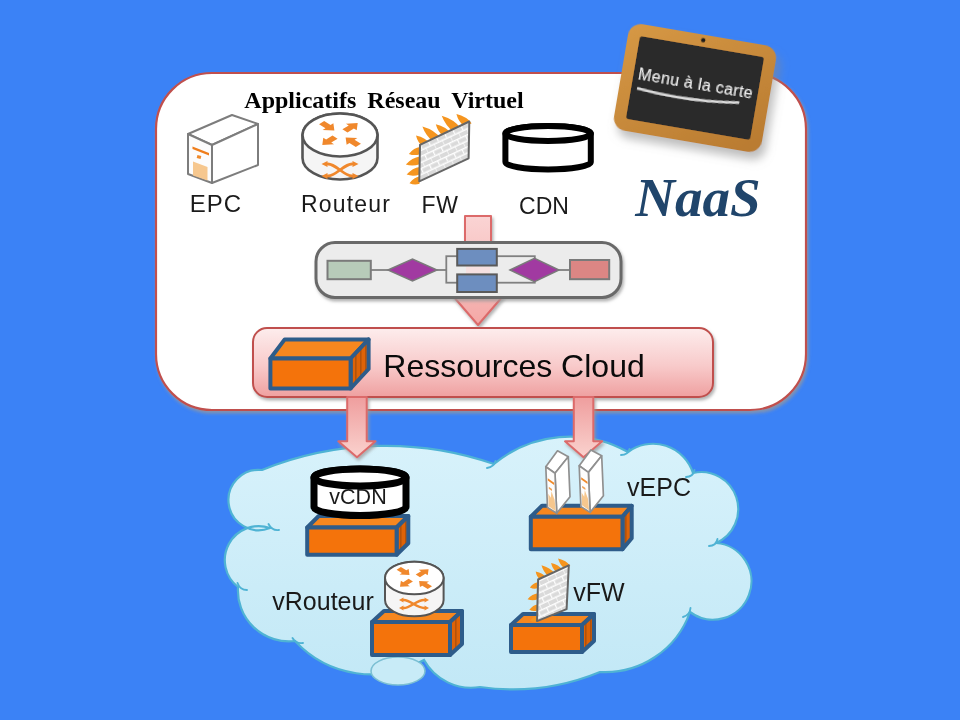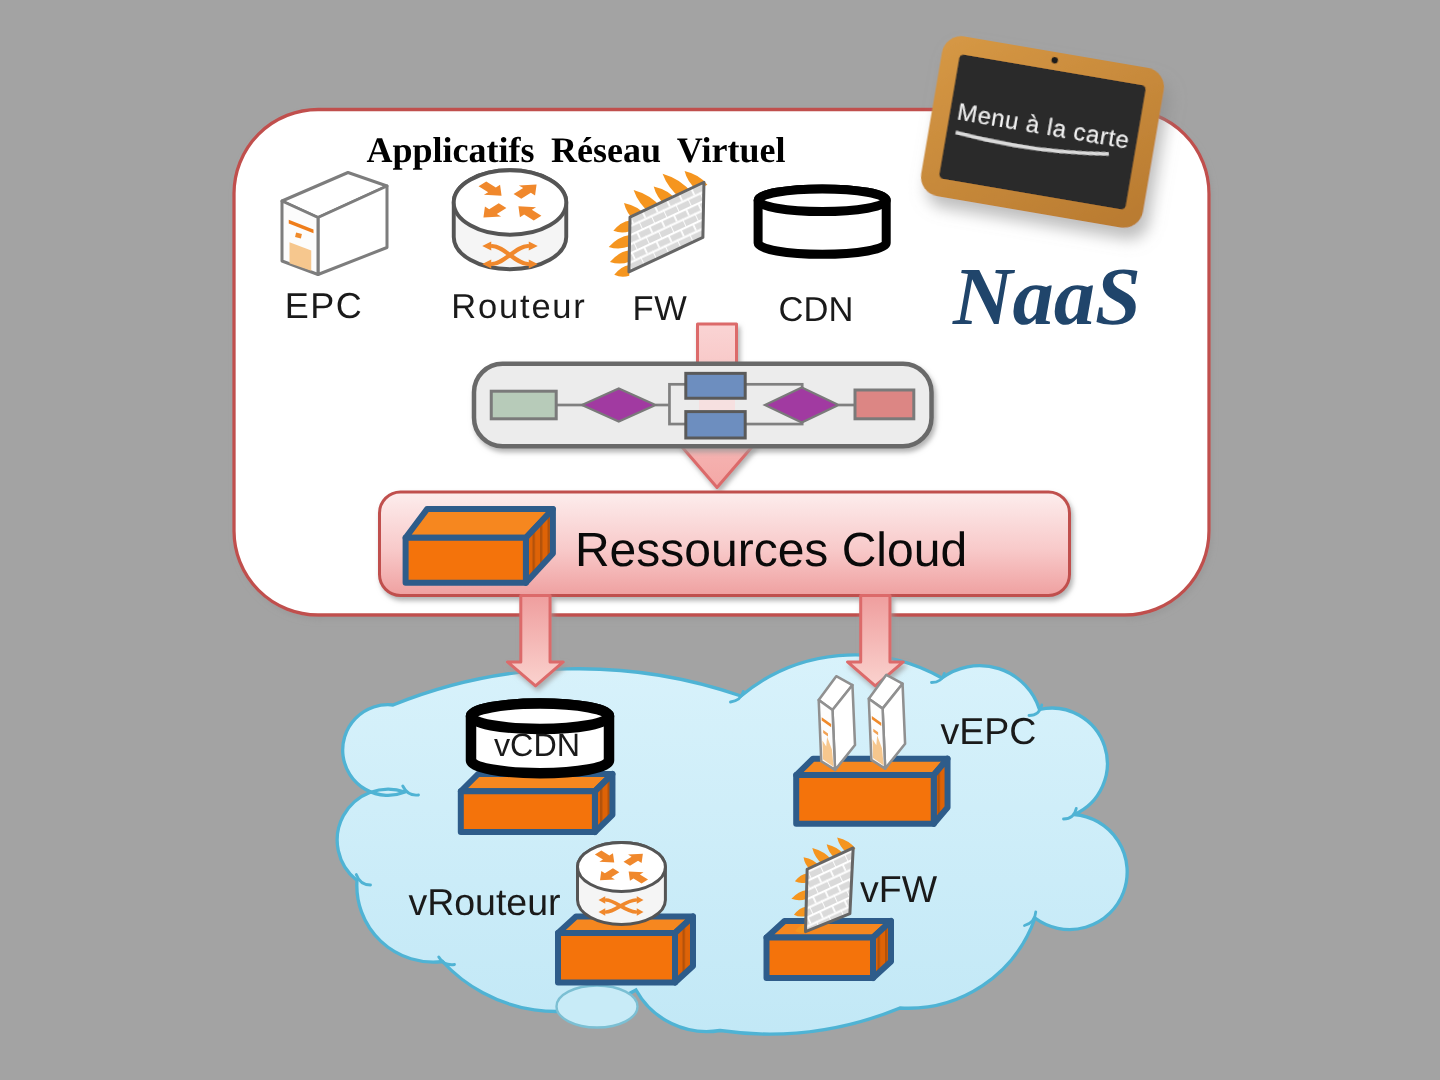--- a/index.html
+++ b/index.html
@@ -1,16 +1,16 @@
 <!DOCTYPE html>
 <html><head>
 <meta charset="utf-8">
 <style>
   html,body{margin:0;padding:0;background:#fff;}
-  #canvas{position:relative;width:960px;height:720px;overflow:hidden;background:#a3a3a3;}
+  #canvas{position:relative;width:960px;height:720px;overflow:hidden;background:#3b82f6;}
   text{font-family:"Liberation Sans",sans-serif;}
   text.ser{font-family:"Liberation Serif",serif;}
 </style>
 </head>
 <body>
 <div id="canvas">
 <svg width="960" height="720" viewBox="0 0 960 720">
 <defs>
   <filter id="shadBoard" x="-20%" y="-20%" width="150%" height="150%">
     <feDropShadow dx="5" dy="7" stdDeviation="5" flood-color="#888888" flood-opacity="0.55"></feDropShadow>

